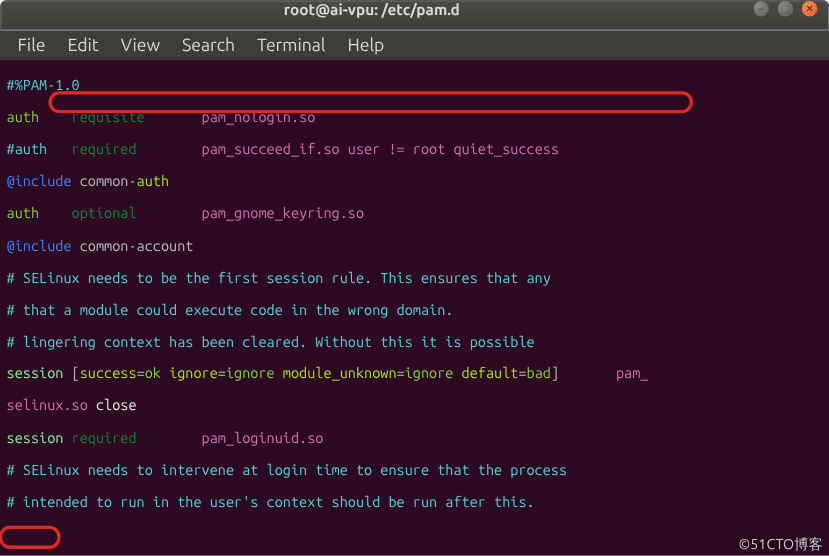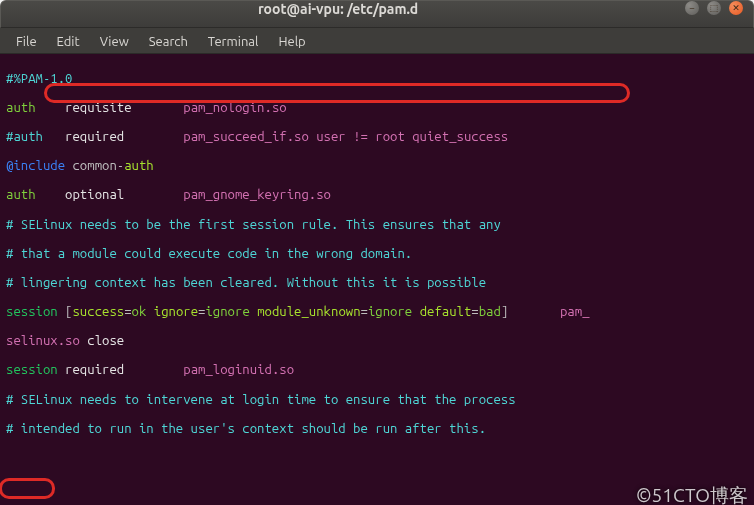--- a/index.html
+++ b/index.html
@@ -8,39 +8,39 @@
 
   
   .titlebar { height: 28px; background: linear-gradient(#4a4946,#3d3c3a); color:#dcdad6; display:flex; font-family:"Ubuntu",sans-serif; font-size:14px; border-top-left-radius:6px; border-top-right-radius:6px; border:1px solid #5a5955; border-bottom:1px solid #2c2b29; }
   .title-center { flex:1; text-align:center; font-weight:600; }
   .window-controls { display:flex; gap:8px; padding:0 10px; }
   .wbtn { width:14px; height:14px; border-radius:50%; display:flex; align-items:center; justify-content:center; font-size:9px; color:#3a2a1a; }
   .wbtn.min { background:radial-gradient(circle at 30% 30%,#8d8b87,#5e5d5a); }
   .wbtn.max { background:radial-gradient(circle at 30% 30%,#8d8b87,#5e5d5a); }
   .wbtn.close { background:radial-gradient(circle at 30% 30%,#f58c5a,#e65a24); }
 
-  .menubar { height:26px; background:#3e3d3a; border-bottom:1px solid #2b2a28; display:flex; align-items:center; gap:4px; padding:0 8px; font-family:"Ubuntu",sans-serif; font-size:13px; color:#d9d7d3; }
+  .menubar { height:26px; background:#3e3d3a; border-bottom:1px solid #2b2a28; display:flex; align-items:center; gap:4px; padding:0 8px; font-family:"Ubuntu",sans-serif; font-size:16px; color:#d9d7d3; }
   .menuitem { padding:2px 8px; border-radius:3px; cursor:default; }
 
   .terminal { flex:1; background:#2d0922; color:#d7d7d7; font-size:13.2px; line-height:14.6px; padding:2px 4px 2px 6px; position:relative; white-space:pre; overflow:hidden; }
   .terminal .ln { display:block; }
 
-  .c-se   { color:#22c55e; }  
+  .c-se   { color:#86efac; }  
   .c-au   { color:#7fd13c; }  
   .c-lime { color:#a7e22e; }
   .c-inc  { color:#3b82f6; }  
-  .c-opt  { color:#e5e5e5; }  
+  .c-opt  { color:#15803d; }  
   .c-mod  { color:#d371b2; }  
   .c-grey { color:#bdbdbd; }
   .c-white{ color:#e6e6e6; }  
   .c-cyan { color:#4ed6d6;margin-top:22px; }
 
   .highlight-box { position:absolute; border:3px solid #de2a26; border-radius:10px; pointer-events:none; }
 
-  .watermark { position:absolute; right:6px; bottom:2px; font-family:"Ubuntu",sans-serif; font-size:19px; color:rgba(255,255,255,0.78); text-shadow:0 0 4px #000; }
+  .watermark { position:absolute; right:6px; bottom:2px; font-family:"Ubuntu",sans-serif; font-size:13px; color:rgba(255,255,255,0.78); text-shadow:0 0 4px #000; }
 </style>
 </head>
 <body>
 
 <div class="titlebar">
   <span class="title-center">root@ai-vpu: /etc/pam.d</span>
   <div class="window-controls">
     <div class="wbtn min">–</div>
     <div class="wbtn max">⬚</div>
     <div class="wbtn close">✕</div>
@@ -55,20 +55,21 @@
   <span class="menuitem">Terminal</span>
   <span class="menuitem">Help</span>
 </div>
 
 <div class="terminal">
 <span class="ln"><span class="c-cyan">#%PAM-1.0</span></span>
 <span class="ln"><span class="c-au">auth</span>    <span class="c-opt">requisite</span>       <span class="c-mod">pam_nologin.so</span></span>
 <span class="ln"><span class="c-cyan">#auth</span>   <span class="c-opt">required</span>        <span class="c-mod">pam_succeed_if.so user != root quiet_success</span></span>
 <span class="ln"><span class="c-inc">@include</span> <span class="c-grey">common-</span><span class="c-lime">auth</span></span>
 <span class="ln"><span class="c-au">auth</span>    <span class="c-opt">optional</span>        <span class="c-mod">pam_gnome_keyring.so</span></span>
+<span class="ln"><span class="c-inc">@include</span> <span class="c-grey">common-account</span></span>
 <span class="ln"><span class="c-cyan"># SELinux needs to be the first session rule. This ensures that any</span></span>
 <span class="ln"><span class="c-cyan"># that a module could execute code in the wrong domain.</span></span>
 <span class="ln"><span class="c-cyan"># lingering context has been cleared. Without this it is possible</span></span>
 <span class="ln"><span class="c-se">session</span> <span class="c-grey">[</span><span class="c-lime">success</span><span class="c-grey">=</span><span class="c-au">ok</span> <span class="c-lime">ignore</span><span class="c-grey">=</span><span class="c-au">ignore</span> <span class="c-lime">module_unknown</span><span class="c-grey">=</span><span class="c-au">ignore</span> <span class="c-lime">default</span><span class="c-grey">=</span><span class="c-au">bad</span><span class="c-grey">]</span>       <span class="c-mod">pam_</span></span>
 <span class="ln"><span class="c-mod">selinux.so</span> <span class="c-white">close</span></span>
 <span class="ln"><span class="c-se">session</span> <span class="c-opt">required</span>        <span class="c-mod">pam_loginuid.so</span></span>
 <span class="ln"><span class="c-cyan"># SELinux needs to intervene at login time to ensure that the process</span></span>
 <span class="ln"><span class="c-cyan"># intended to run in the user's context should be run after this.</span></span>
 
 

